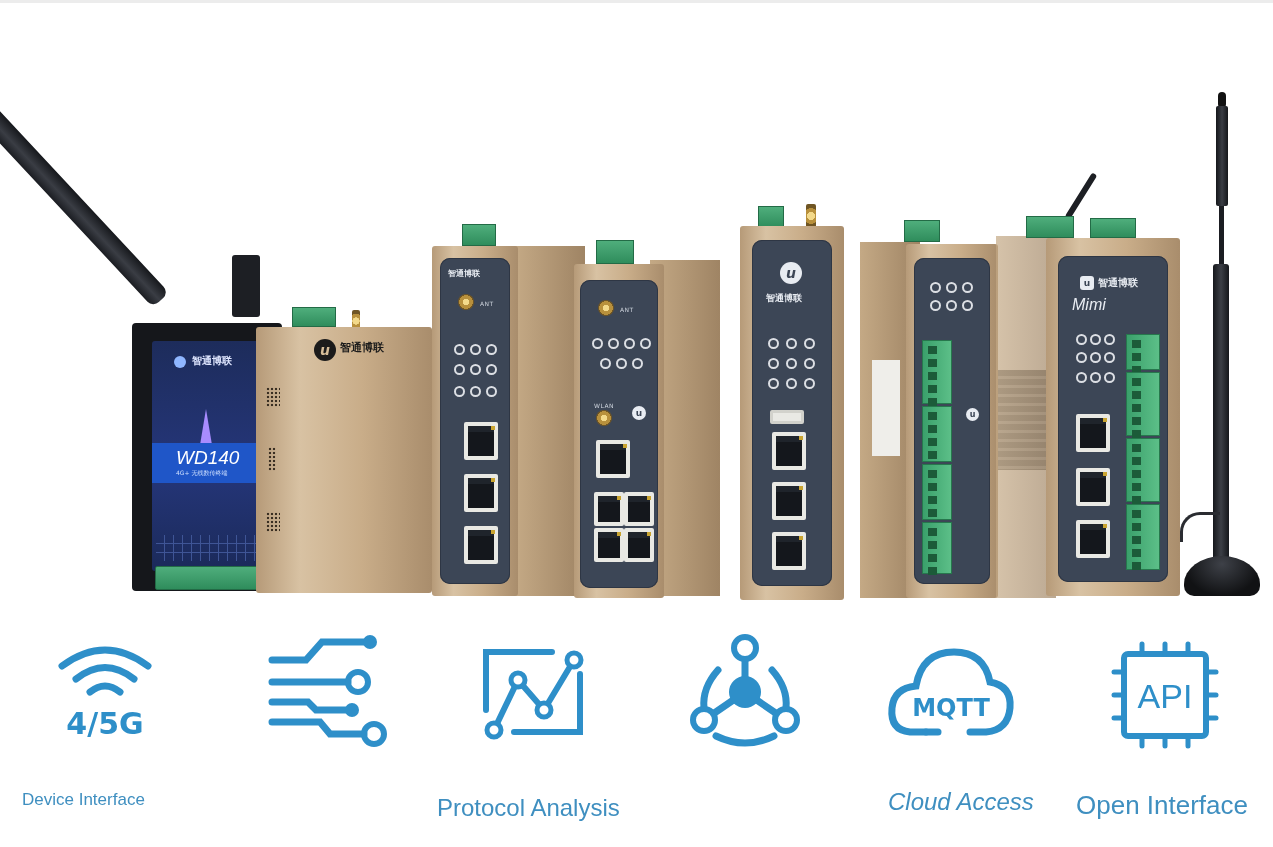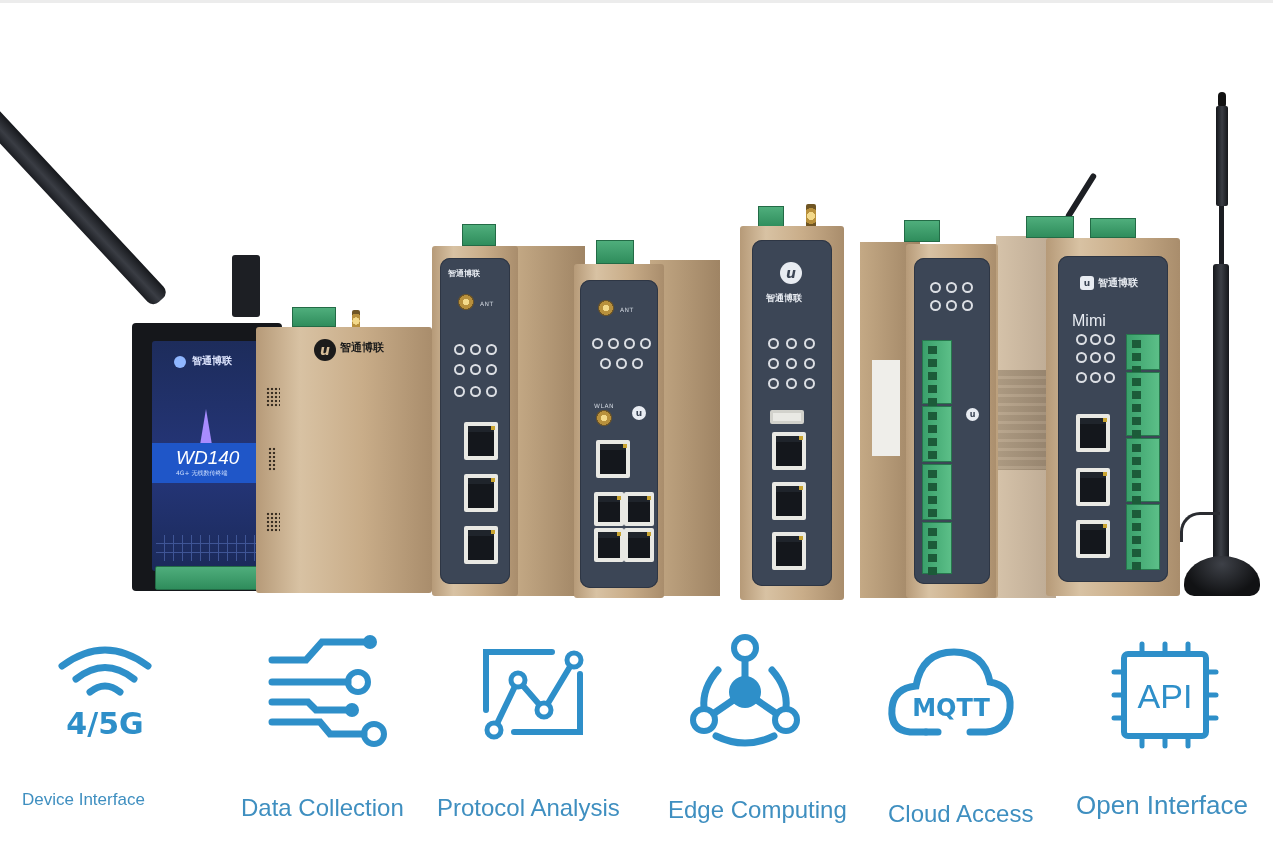--- a/index.html
+++ b/index.html
@@ -196,21 +196,21 @@
   <div class="abs" style="left:998px;top:370px;width:50px;height:100px;background:repeating-linear-gradient(180deg,#53565a 0 6px,#8d8f92 6px 9px);opacity:.8;"></div>
   <div class="abs gold-side" style="left:996px;top:236px;width:60px;height:362px;opacity:.7;"></div>
 
   <div class="abs" style="left:1078px;top:170px;width:6px;height:52px;background:#1d1f24;transform:rotate(32deg);border-radius:3px;"></div>
   <div class="abs green" style="left:1026px;top:216px;width:48px;height:22px;"></div>
   <div class="abs green" style="left:1090px;top:218px;width:46px;height:20px;"></div>
   <div class="abs gold" style="left:1046px;top:238px;width:134px;height:358px;border-radius:3px;">
     <div class="panel" style="left:12px;top:18px;width:110px;height:326px;">
       <div class="abs" style="left:22px;top:20px;width:14px;height:14px;border-radius:3px;background:#e8ecf2;color:#3c4656;font-size:9px;text-align:center;line-height:14px;font-weight:bold;">u</div>
       <div class="abs" style="left:40px;top:20px;font-size:10px;color:#e8ecf2;font-weight:bold;">智通博联</div>
-      <div class="abs" style="left:14px;top:56px;font-size:16px;color:#e8ecf2;font-family:'Liberation Sans',sans-serif;">Mimi</div>
+      <div class="abs" style="left:14px;top:40px;font-size:16px;color:#e8ecf2;font-family:'Liberation Sans',sans-serif;font-style:italic;">Mimi</div>
       <div class="led" style="left:18px;top:78px;"></div>
       <div class="led" style="left:32px;top:78px;"></div>
       <div class="led" style="left:46px;top:78px;"></div>
       <div class="led" style="left:18px;top:96px;"></div>
       <div class="led" style="left:32px;top:96px;"></div>
       <div class="led" style="left:46px;top:96px;"></div>
       <div class="led" style="left:18px;top:116px;"></div>
       <div class="led" style="left:32px;top:116px;"></div>
       <div class="led" style="left:46px;top:116px;"></div>
       <div class="rj45" style="left:18px;top:158px;">
@@ -333,18 +333,16 @@
         <path d="M4 55 H14"></path>
         <path d="M4 78 H14"></path>
       <path d="M96 32 H106"></path>
         <path d="M96 55 H106"></path>
         <path d="M96 78 H106"></path>
     </g>
     <text x="55" y="68" text-anchor="middle" font-family="Liberation Sans, sans-serif" font-size="34" fill="#2e8fc9">API</text>
   </svg>
 
   <div class="feature-label" style="left:22px;top:170px;font-size:17px;">Device Interface</div>
-  <div class="feature-label" style="left:241px;top:174px;font-size:24px;">Data Collection</div>
   <div class="feature-label" style="left:437px;top:174px;font-size:24px;">Protocol Analysis</div>
-  <div class="feature-label" style="left:668px;top:176px;font-size:24px;">Edge Computing</div>
-  <div class="feature-label" style="left:888px;top:180px;font-size:24px;">Cloud Access</div>
+  <div class="feature-label" style="left:888px;top:168px;font-size:24px;font-style:italic;">Cloud Access</div>
   <div class="feature-label" style="left:1076px;top:170px;font-size:26px;">Open Interface</div>
 </div>
 
 </body></html>

